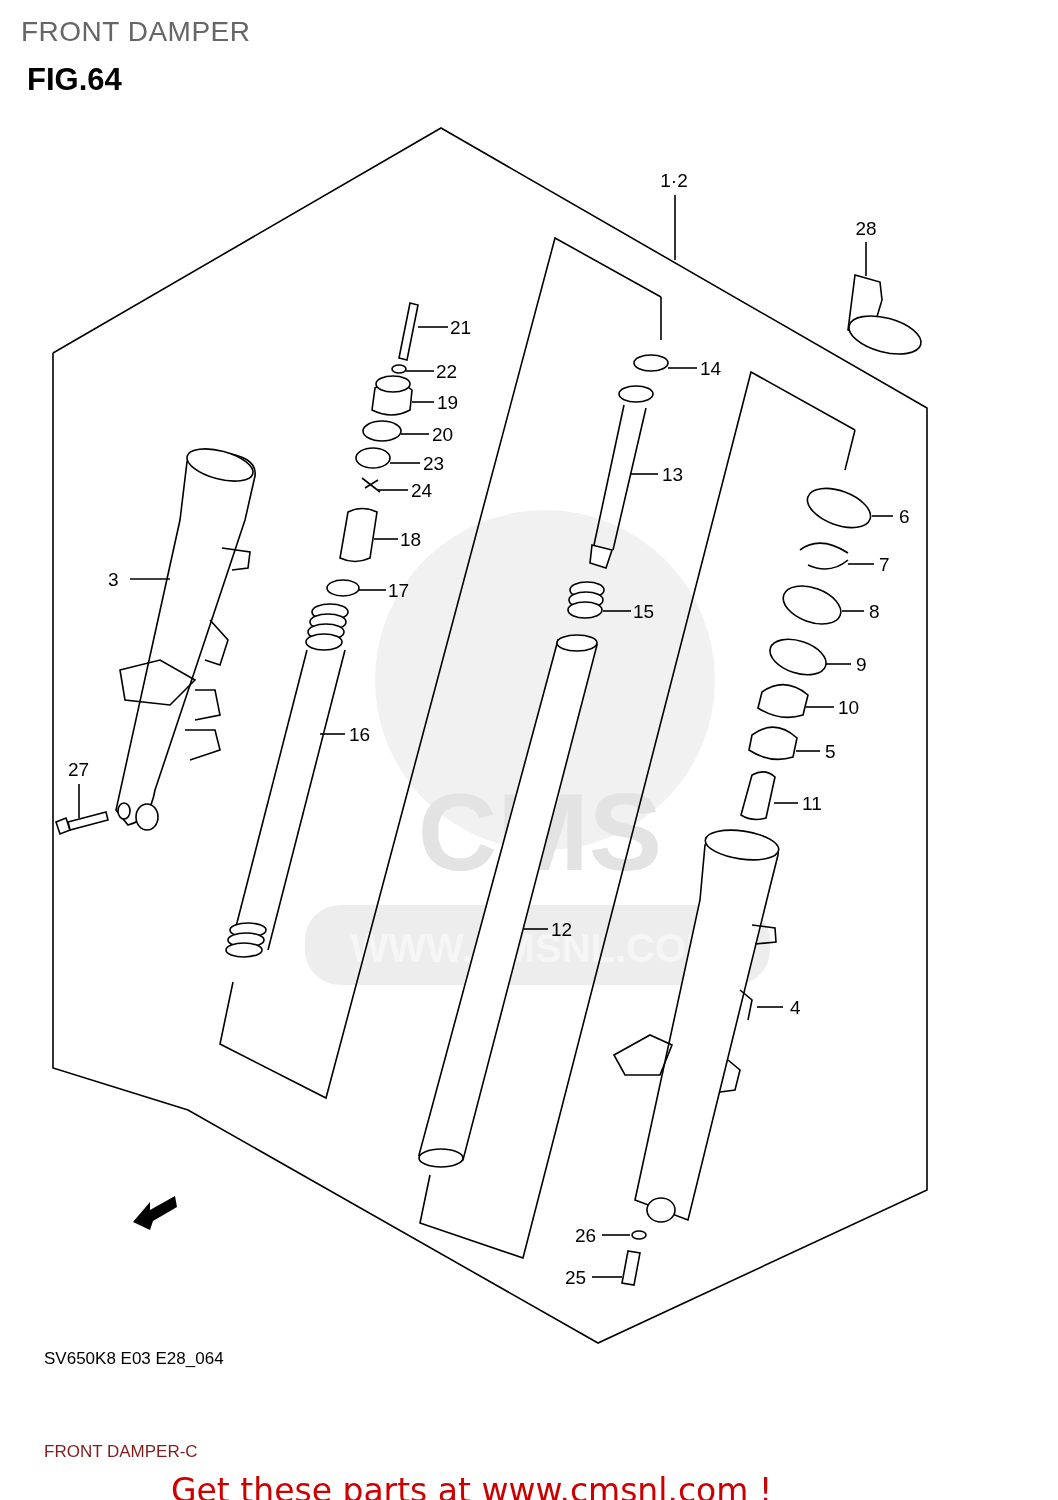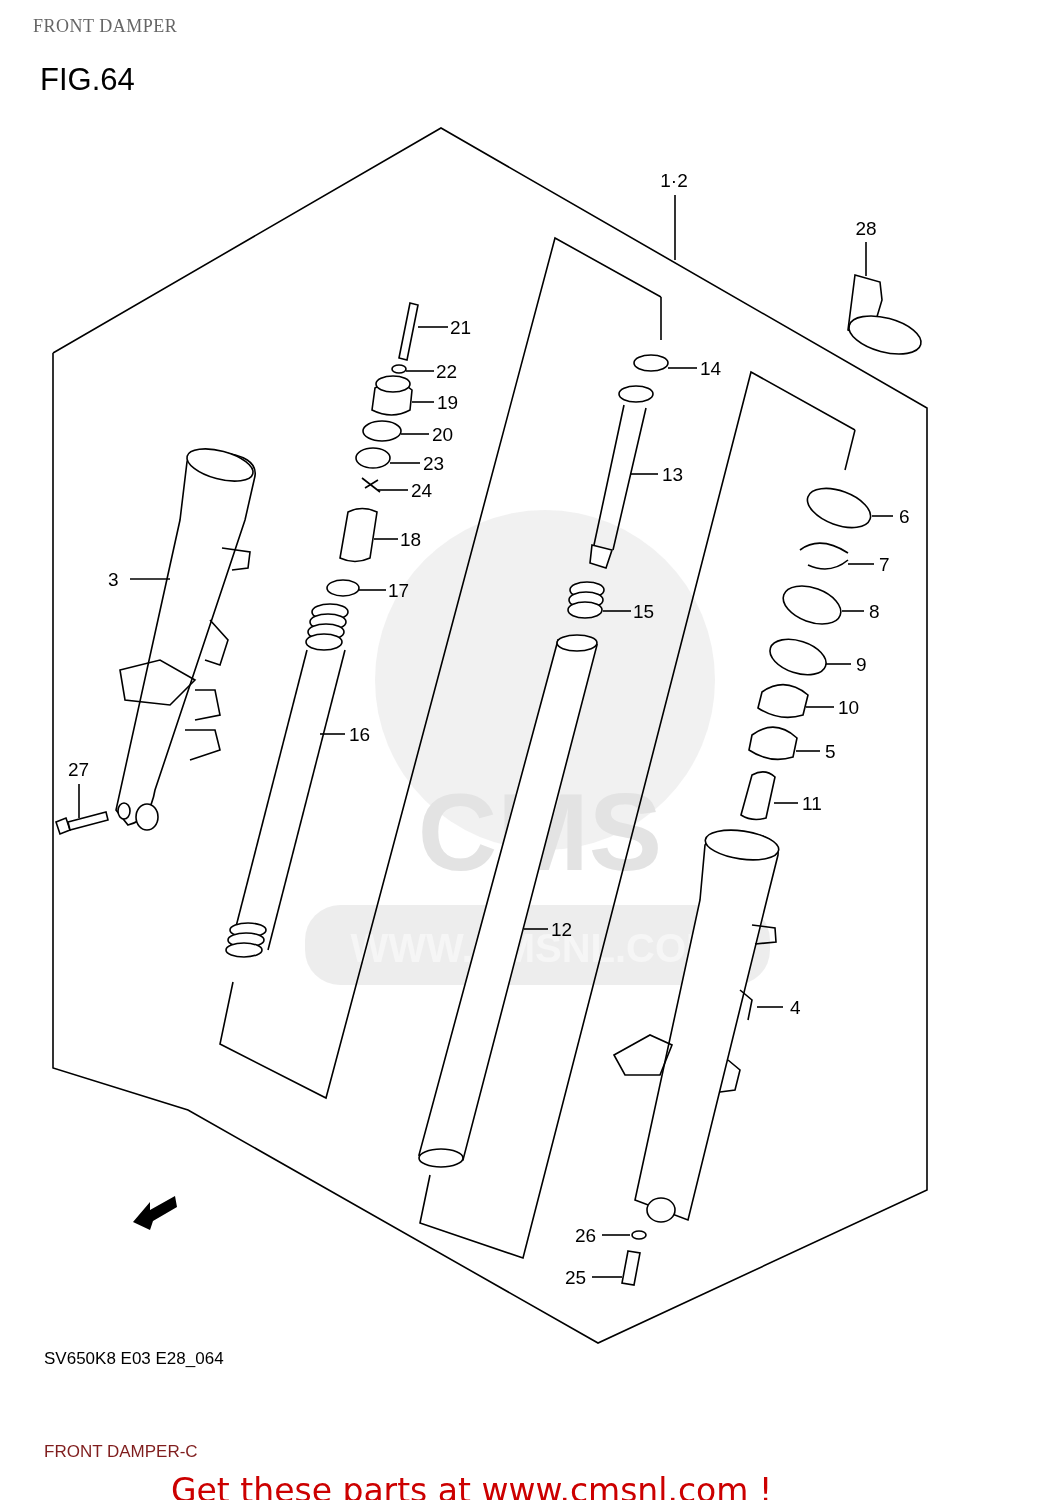--- a/index.html
+++ b/index.html
@@ -1,18 +1,18 @@
 <!DOCTYPE html>
 <html><head>
 <meta charset="utf-8">
 <style>
   html,body{margin:0;padding:0;background:#fff;}
   body{width:1058px;height:1500px;position:relative;overflow:hidden;font-family:"Liberation Sans",sans-serif;}
-  .page-header{position:absolute;left:21px;top:16px;font-family:Liberation Serif, serif;font-size:18px;color:#666;letter-spacing:0.5px;margin-left:12px;}
-  .fig-title{position:absolute;left:40px;top:62px;font-family:"Liberation Sans",sans-serif;font-weight:normal;font-size:31px;color:#000;}
+  .page-header{position:absolute;left:21px;top:16px;font-family:Liberation Sans, sans-serif;font-size:28px;color:#666;letter-spacing:0.5px;}
+  .fig-title{position:absolute;left:27px;top:62px;font-family:"Liberation Sans",sans-serif;font-weight:bold;font-size:31px;color:#000;}
   svg.diagram{position:absolute;left:0;top:0;}
   .callout{font-family:"Liberation Sans",sans-serif;font-size:19px;fill:#000;}
   .ln{stroke:#000;stroke-width:1.6;fill:none;}
   .part{stroke:#000;stroke-width:1.6;fill:#fff;}
   .wm{fill:#e6e6e6;}
   .wmtext{font-family:"Liberation Sans",sans-serif;font-weight:bold;fill:#e3e3e3;}
   .footer-code{position:absolute;left:44px;top:1349px;font-size:17px;color:#000;}
   .footer-name{position:absolute;left:44px;top:1442px;font-size:17px;color:#7f1d1d;}
   .promo{position:absolute;left:171px;top:1455px;font-family:"DejaVu Sans",sans-serif;font-size:33px;color:#cc0000;white-space:nowrap;margin-top:16px;}
 </style>

